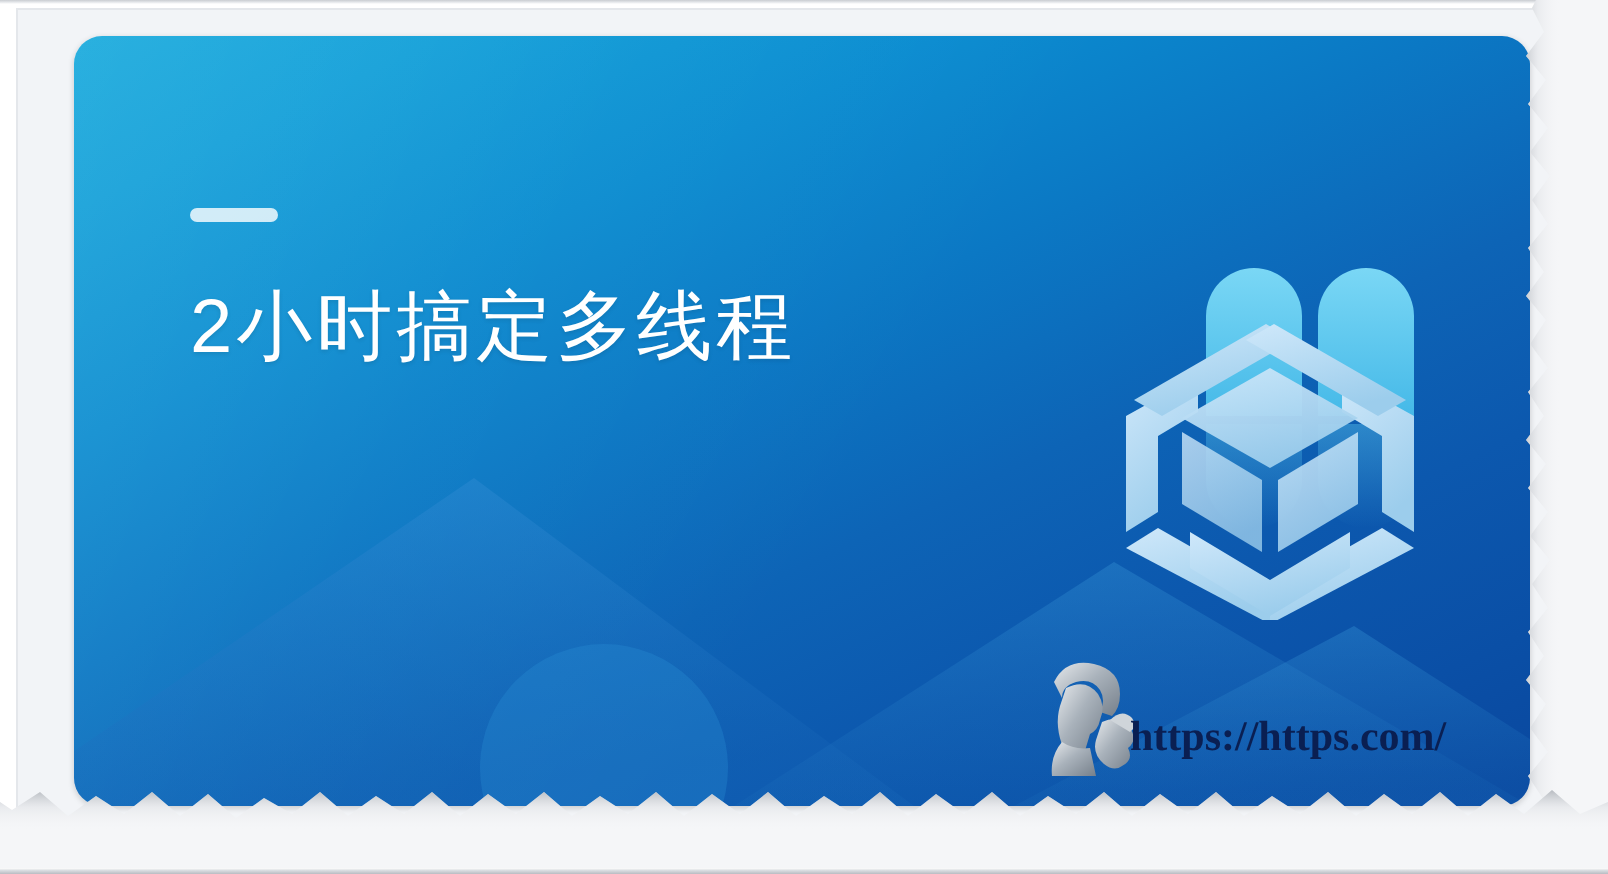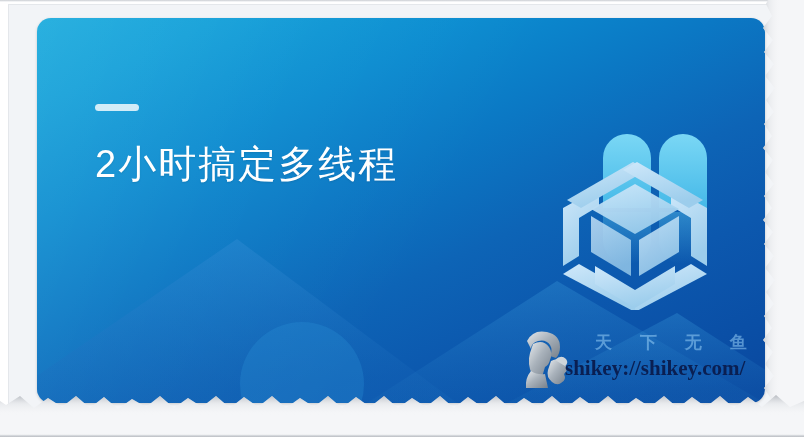--- a/index.html
+++ b/index.html
@@ -271,22 +271,21 @@
         <path d="M 16 14 q 6 -12 20 -9 q 13 3 13 15 q 0 7 -4 11 l -6 -2 q 3 -6 0 -11 q -4 -6 -12 -4 q -7 2 -7 8 z" fill="url(#stoneG)"></path>
 
         <path d="M 22 17 q 10 -5 16 3 q 4 6 1 13 q -1 5 -5 7 l -3 10 l -10 -2 q -5 -12 -2 -22 z" fill="url(#stoneG)"></path>
 
         <path d="M 20 44 q 6 4 14 3 l 3 14 l -22 0 q -1 -10 5 -17 z" fill="url(#stoneG)"></path>
 
         <path d="M 40 34 q 9 -4 14 3 q 4 6 -1 10 q 3 6 -3 9 q -4 3 -9 -1 q -6 -5 -4 -12 z" fill="url(#stoneG)"></path>
         <path d="M 44 33 q 6 -6 11 -1 q 3 4 -1 7 z" fill="#cfd5da"></path>
       </svg>
 
-      <div class="wm-cn">天 下 无 鱼</div>
-      <div class="wm-url">shikey://shikey.com/</div>
+      <div class="wm-url">https://https.com/</div>
     </div>
 
   </div>
 
   <svg class="tear tear-right" viewBox="0 0 60 437" preserveAspectRatio="none">
     <defs>
       <linearGradient id="tearShadeR" x1="0" y1="0" x2="1" y2="0">
         <stop offset="0%" stop-color="#9aa0a8" stop-opacity="0.55"></stop>
         <stop offset="35%" stop-color="#c8ccd2" stop-opacity="0.25"></stop>
         <stop offset="100%" stop-color="#ffffff" stop-opacity="0"></stop>

